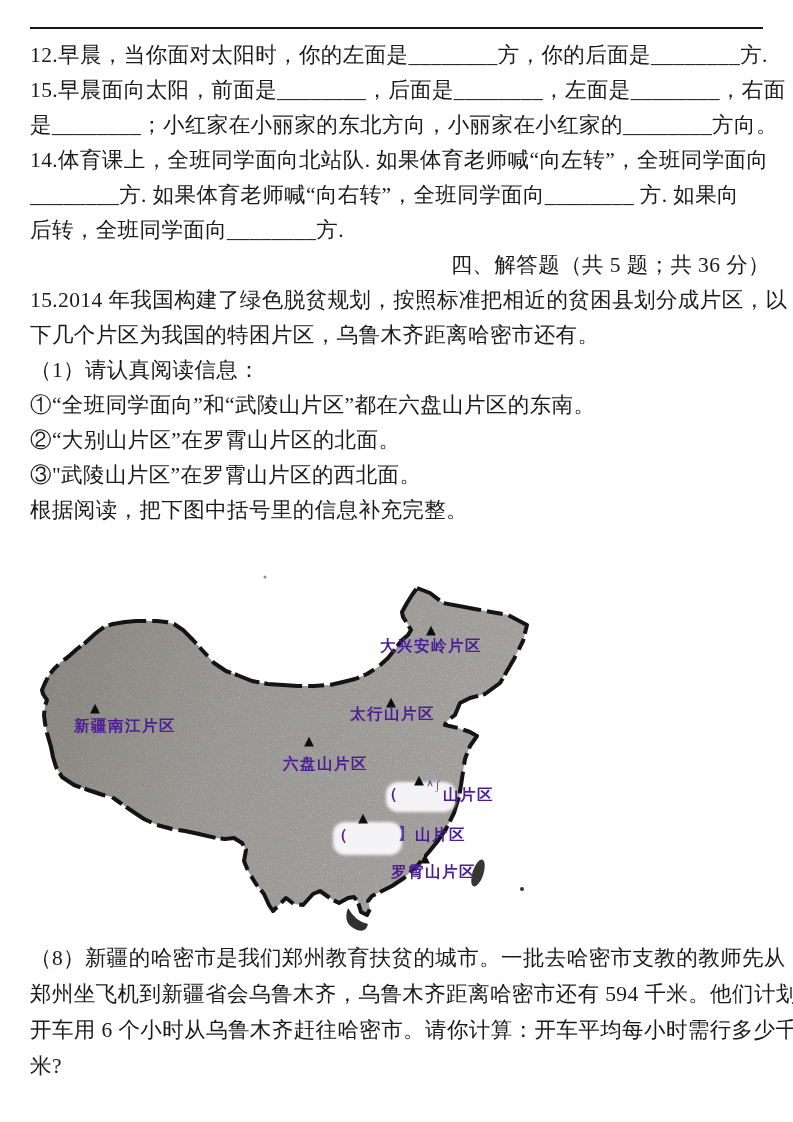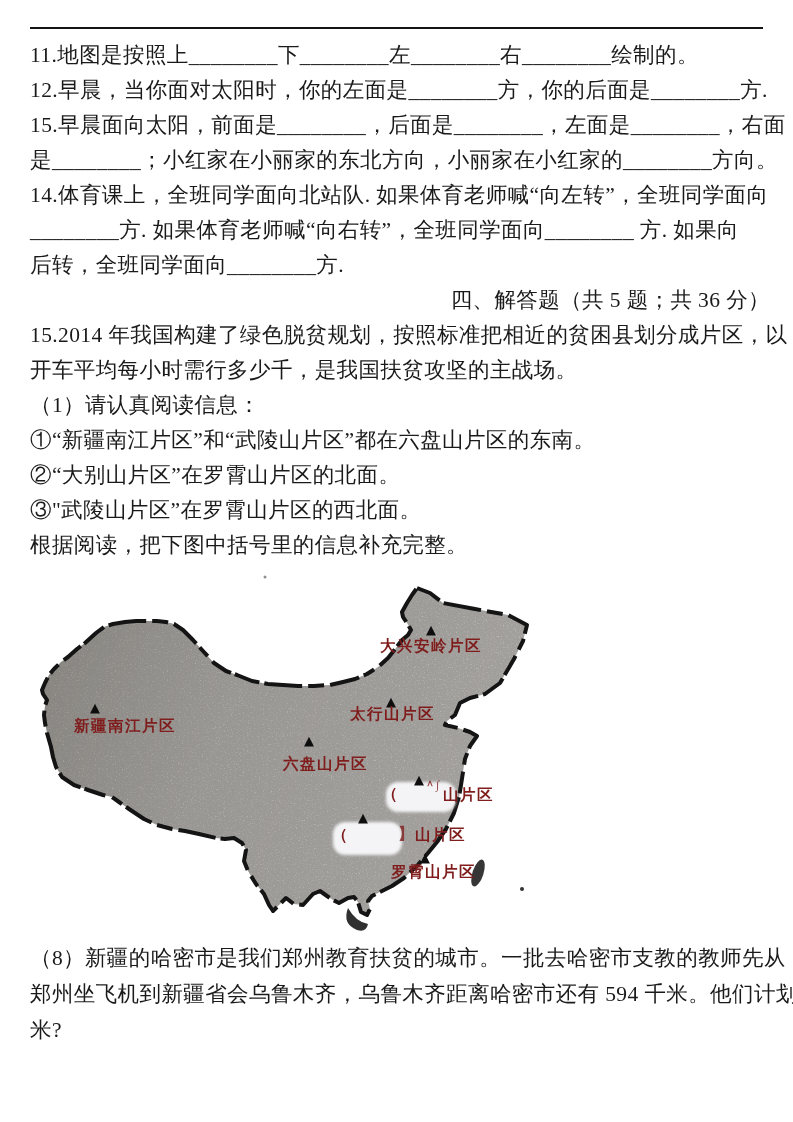--- a/index.html
+++ b/index.html
@@ -16,44 +16,43 @@
   .block-bottom p{line-height:36px;}
   .bold{font-weight:normal;text-align:right;}
   
   .map{position:absolute;left:30px;top:563px;width:535px;height:390px;}
   .map svg{position:absolute;left:0;top:0;}
   .patch{position:absolute;background:#f4f4f6;border-radius:12px;filter:blur(1.5px);}
   .p1{left:356px;top:219px;width:70px;height:30px;}
   .p2{left:303px;top:259px;width:69px;height:33px;}
   .tri{position:absolute;font-size:13px;color:#0e0e0e;line-height:1;
        font-family:"DejaVu Sans",sans-serif;}
-  .lbl{position:absolute;font-weight:bold;font-size:15.5px;color:#7f1d1d;
+  .lbl{position:absolute;font-weight:bold;font-size:15.5px;color:#4c1d95;
        letter-spacing:1.5px;white-space:nowrap;line-height:1.1;}
   .remn{opacity:.8;letter-spacing:0;}
 </style>
 </head>
 <body>
 
 <div class="page">
 
   <div class="top-rule"></div>
 
   <div class="text-block block-top">
-    <p>11.地图是按照上________下________左________右________绘制的。</p>
     <p>12.早晨，当你面对太阳时，你的左面是________方，你的后面是________方.</p>
     <p>15.早晨面向太阳，前面是________，后面是________，左面是________，右面</p>
     <p>是________；小红家在小丽家的东北方向，小丽家在小红家的________方向。</p>
     <p>14.体育课上，全班同学面向北站队. 如果体育老师喊“向左转”，全班同学面向</p>
     <p>________方. 如果体育老师喊“向右转”，全班同学面向________ 方. 如果向</p>
     <p>后转，全班同学面向________方.</p>
     <p class="bold">四、解答题（共 5 题；共 36 分）</p>
     <p>15.2014 年我国构建了绿色脱贫规划，按照标准把相近的贫困县划分成片区，以</p>
-    <p>开车平均每小时需行多少千，是我国扶贫攻坚的主战场。</p>
+    <p>下几个片区为我国的特困片区，乌鲁木齐距离哈密市还有。</p>
     <p>（1）请认真阅读信息：</p>
-    <p>①“新疆南江片区”和“武陵山片区”都在六盘山片区的东南。</p>
+    <p>①“全班同学面向”和“武陵山片区”都在六盘山片区的东南。</p>
     <p>②“大别山片区”在罗霄山片区的北面。</p>
     <p>③"武陵山片区”在罗霄山片区的西北面。</p>
     <p>根据阅读，把下图中括号里的信息补充完整。</p>
   </div>
 
   <div class="map">
     <svg width="535" height="390" viewBox="0 0 535 390">
       <defs>
         <linearGradient id="landGrad" x1="0" y1="0" x2="1" y2="0.25">
           <stop offset="0" stop-color="#b9b5af"></stop>
@@ -102,16 +101,17 @@
     <span class="lbl" style="left:413px;top:223px">山片区</span>
 
     <span class="lbl" style="left:302px;top:263px">（</span>
     <span class="lbl remn" style="left:368px;top:262px">】</span>
     <span class="lbl" style="left:385px;top:263px">山片区</span>
   </div>
 
   <div class="text-block block-bottom">
     <p>（8）新疆的哈密市是我们郑州教育扶贫的城市。一批去哈密市支教的教师先从</p>
     <p>郑州坐飞机到新疆省会乌鲁木齐，乌鲁木齐距离哈密市还有 594 千米。他们计划</p>
+    <p>开车用 6 个小时从乌鲁木齐赶往哈密市。请你计算：开车平均每小时需行多少千</p>
     <p>米?</p>
   </div>
 
 </div>
 
 </body></html>

